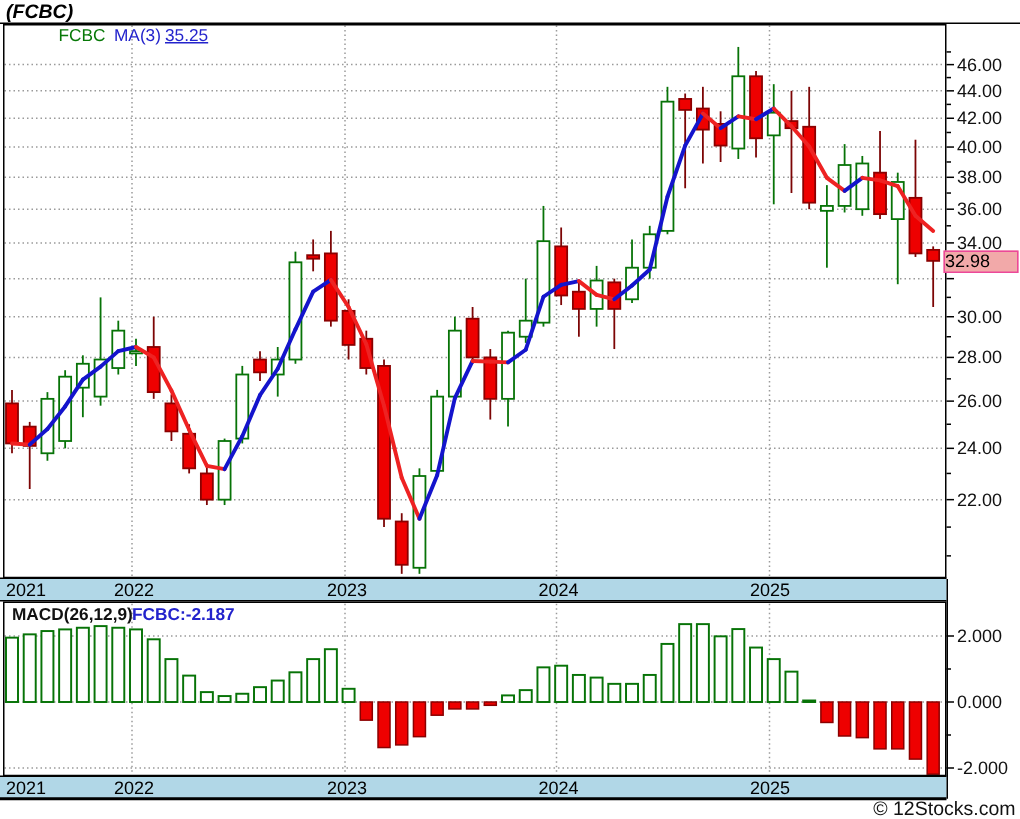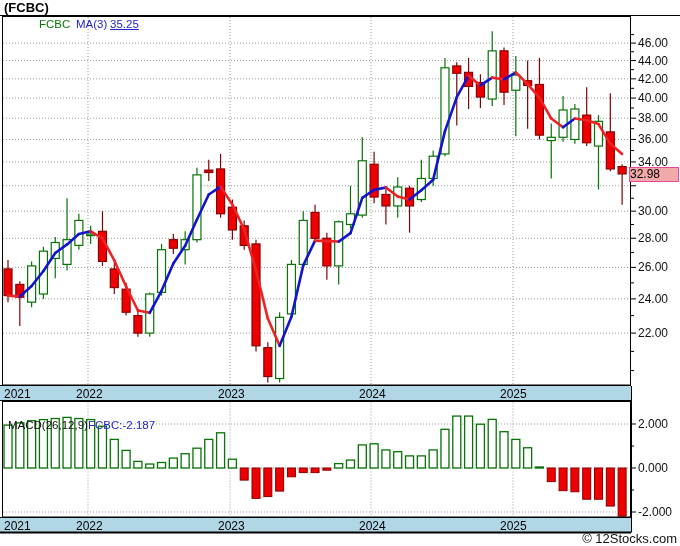--- a/index.html
+++ b/index.html
@@ -1,25 +1,25 @@
 <!DOCTYPE html>
 <html><head>
 <meta charset="utf-8">
 <style>
   html,body{margin:0;padding:0;background:#fff;}
   .wrap{position:relative;width:680px;height:546px;background:#fff;
         font-family:"Liberation Sans",sans-serif;overflow:hidden;}
   #chart-svg{position:absolute;left:0;top:0;}
   .ov{position:absolute;white-space:nowrap;}
-  .title{left:4px;top:0px;font-size:13px;font-weight:bold;color:#000;}
+  .title{left:4px;top:0px;font-size:13px;font-weight:bold;color:#000;font-style:italic;}
   .lgd{top:18px;font-size:11.5px;padding-left:32px;}
   .lgd-sym{left:7px;color:#067806;}
   .lgd-ma{left:44px;color:#2323cc;}
   .lgd-val{left:78px;color:#2323cc;text-decoration:underline;}
-  .mlgd{top:419px;font-size:11.5px;}
+  .mlgd{top:404px;font-size:11.5px;font-weight:bold;}
   .mlgd-name{left:8px;color:#111;}
   .mlgd-val{left:88px;color:#2323cc;}
   .pricebox{left:629px;top:167px;width:48px;height:13px;background:#f2a9a9;
             border:1px solid #ec4899;font-size:12px;color:#000;text-align:left;
             line-height:13px;z-index:5;}
   .wm{right:3px;top:531px;font-size:13px;color:#111;}
   text{font-family:"Liberation Sans",sans-serif;}
   .ax{font-size:12px;fill:#111;}
   .yr{font-size:12px;fill:#000;}
 </style>

